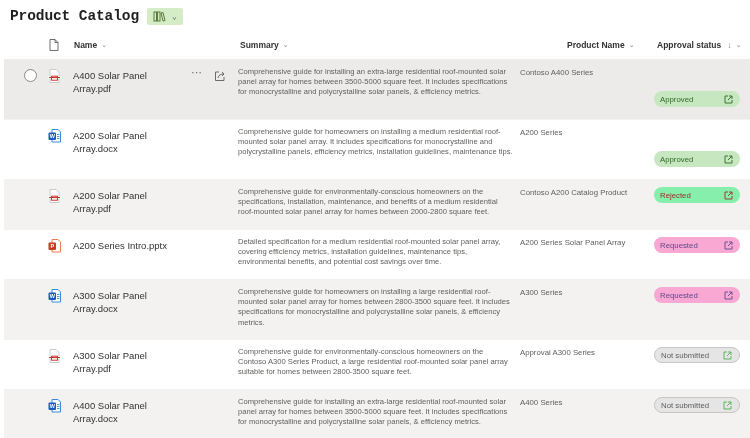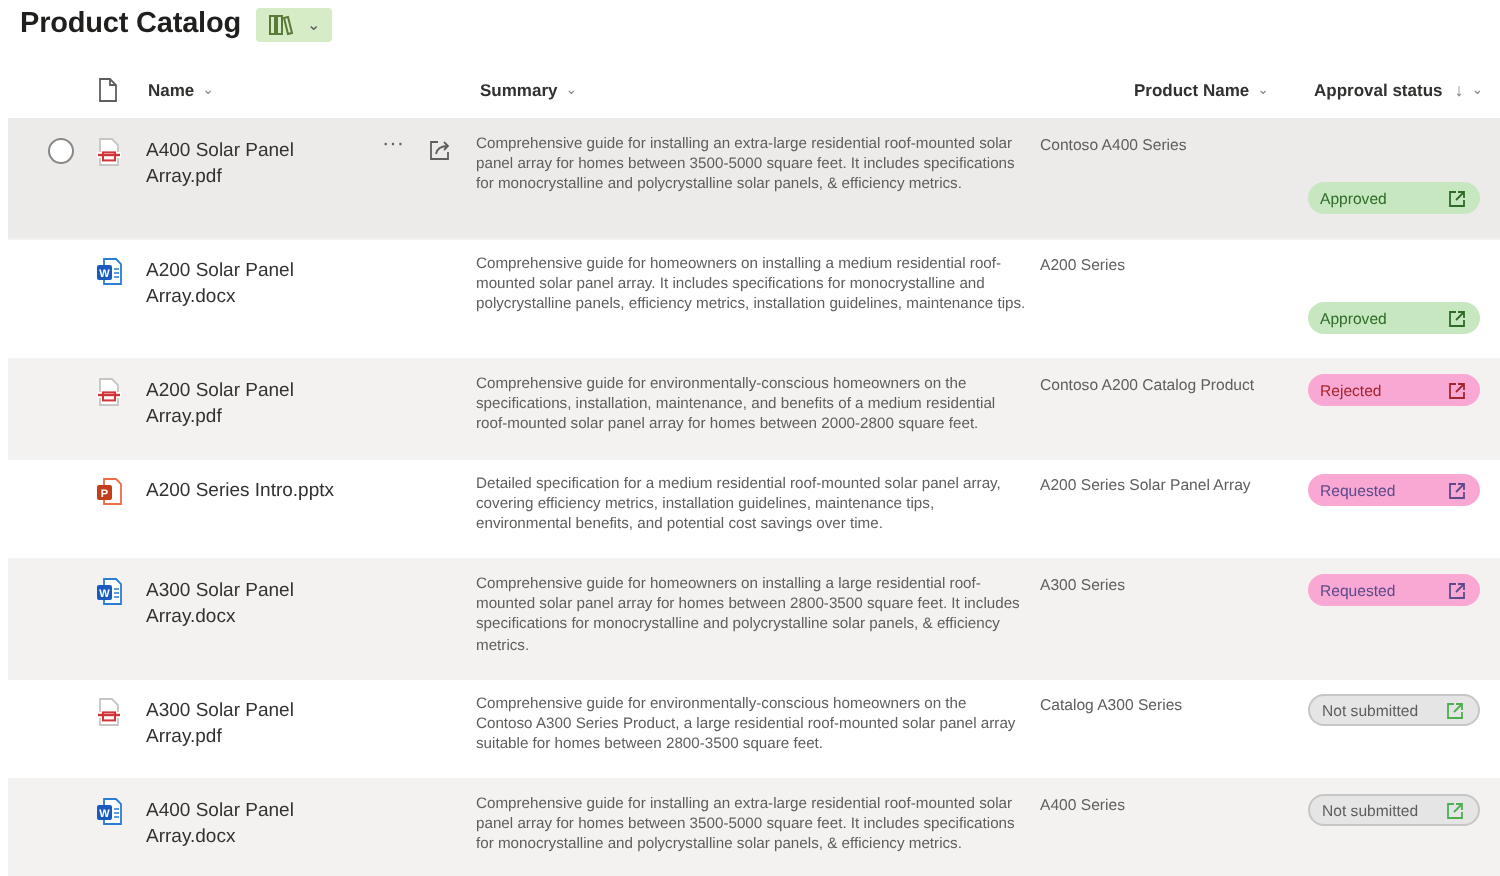--- a/index.html
+++ b/index.html
@@ -1,19 +1,19 @@
 <!DOCTYPE html>
 <html><head>
   <meta charset="utf-8">
   <style>
     * { box-sizing: border-box; margin: 0; padding: 0; }
     html, body { width: 750px; height: 438px; overflow: hidden; background: #ffffff; }
     body { font-family: "Liberation Sans", "DejaVu Sans", sans-serif; color: #323130; position: relative; }
 
-    .titlebar { position: absolute; left: 10px; top: 4px; height: 24px; display: flex; gap: 8px; }
+    .titlebar { position: absolute; left: 10px; top: 4px; height: 24px; display: flex; align-items: center; gap: 8px; font-family: Liberation Mono, monospace; }
     .title { font-size: 14.5px; font-weight: bold; color: #201f1e; letter-spacing: -0.1px; }
     .view-btn { display: flex; align-items: center; gap: 6px; background: #d5ecc6; height: 17px; padding: 0 6px; border-radius: 2px; cursor: pointer; }
     .view-btn svg { display: block; }
     .chev { font-size: 8px; color: #605e5c; }
 
     .grid { position: absolute; left: 4px; top: 30px; width: 746px; }
     .hdr { height: 30px; border-bottom: 1px solid #edebe9; position: relative; font-size: 8.5px; font-weight: bold; color: #323130; }
     .hdr > div { position: absolute; top: 0; height: 30px; display: flex; align-items: center; gap: 4px; }
     .hdr .sortchev { font-weight: normal; color: #8a8886; font-size: 7px; }
 
@@ -26,21 +26,21 @@
     .ficon { left: 44px; top: 9px; width: 13px; height: 14px; }
     .fname { left: 69px; top: 9px; font-size: 9.5px; color: #323130; line-height: 13px; width: 110px; }
     .more { left: 187px; top: 6px; font-size: 11px; color: #605e5c; letter-spacing: 0px; cursor: pointer; }
     .share { left: 210px; top: 8px; width: 12px; height: 12px; cursor: pointer; }
     .summary { left: 234px; top: 7px; width: 275px; font-size: 7.6px; line-height: 10.2px; color: #605e5c; }
     .pname { left: 516px; top: 8px; font-size: 7.8px; color: #605e5c; width: 130px; }
 
     .badge { left: 650px; top: 7px; width: 86px; height: 16px; border-radius: 8px; display: flex; align-items: center; justify-content: space-between; padding: 0 7px 0 6px; font-size: 7.8px; cursor: pointer; }
     .badge svg { display: block; }
     .b-approved { background: #c7e7c0; color: #2f6a27; margin-top: 24px; }
-    .b-rejected { background: #f9a8d4; color: #a4262c; }
+    .b-rejected { background: #86efac; color: #a4262c; }
     .b-requested { background: #f9a8d4; color: #5c4a8a; }
     .b-notsubmitted { background: #e5e5e5; border: 1px solid #c8c6c4; color: #605e5c; }
   </style>
 </head>
 <body>
 
 <div class="titlebar">
   <span class="title">Product Catalog</span>
   <div class="view-btn">
     <svg width="13" height="11" viewBox="0 0 13 11">
@@ -176,21 +176,21 @@
       </div>
       <div class="row " style="height: 50px;">
         <div class="cell ficon"><svg width="13" height="14" viewBox="0 0 13 14">
             <path d="M2 0.5 H8 L11 3.5 V13.5 H2 Z" fill="#fff" stroke="#c8c6c4" stroke-width="0.9"></path>
             <rect x="0.5" y="7" width="12" height="3" fill="#fff"></rect>
             <path d="M1 8.5 H12" stroke="#d13438" stroke-width="1.2"></path>
             <rect x="3.5" y="7.2" width="6" height="4" fill="none" stroke="#d13438" stroke-width="1"></rect>
           </svg></div>
         <div class="cell fname">A300 Solar Panel Array.pdf</div>
         <div class="cell summary">Comprehensive guide for environmentally-conscious homeowners on the Contoso A300 Series Product, a large residential roof-mounted solar panel array suitable for homes between 2800-3500 square feet.</div>
-        <div class="cell pname">Catalog A300 Series</div>
+        <div class="cell pname">Approval A300 Series</div>
         <div class="cell badge b-notsubmitted">
           <span>Not submitted</span>
           <svg width="9" height="9" viewBox="0 0 9 9">
             <path d="M4 1 H1 V8 H8 V5" fill="none" stroke="#4caf50" stroke-width="0.9"></path>
             <path d="M5 1 H8 V4 M8 1 L4 5" fill="none" stroke="#4caf50" stroke-width="0.9"></path>
           </svg>
         </div>
       </div>
       <div class="row alt" style="height: 50px;">
         <div class="cell ficon"><svg width="13" height="14" viewBox="0 0 13 14">

